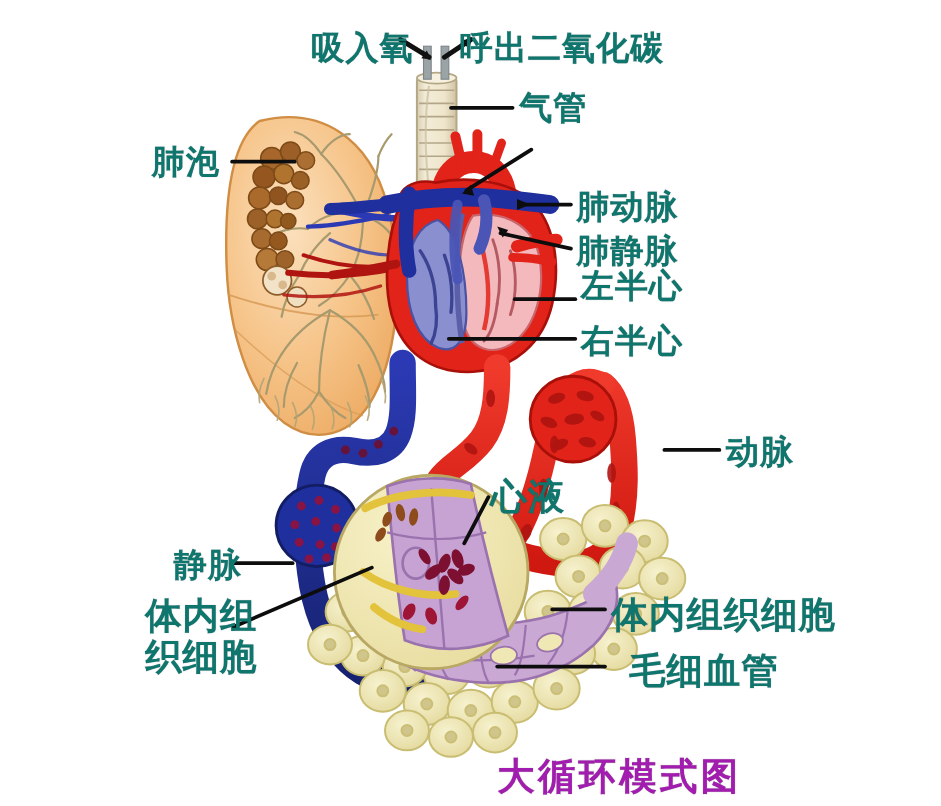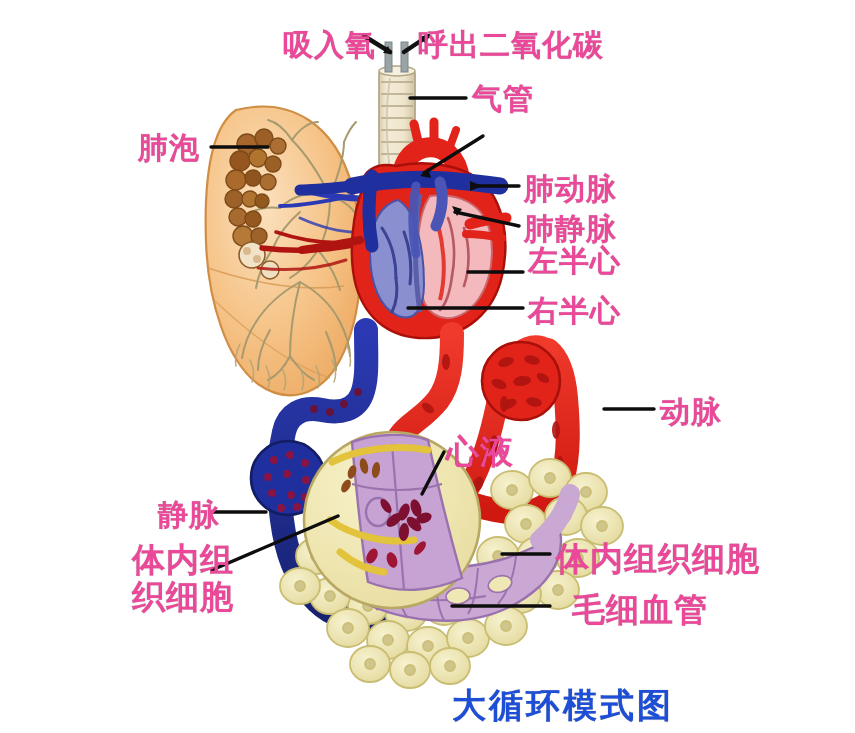--- a/index.html
+++ b/index.html
@@ -5,35 +5,35 @@
   html,body{margin:0;padding:0;background:#ffffff;}
   body{
     width:855px;height:733px;position:relative;overflow:hidden;
     font-family:"DejaVu Sans","Liberation Sans",sans-serif;
     background:#ffffff;
   }
   #stage{position:absolute;left:0;top:0;width:855px;height:733px;}
   #art{position:absolute;left:0;top:0;width:855px;height:733px;}
   .lbl{
     position:absolute;
-    color:#ec4899;
+    color:#0f766e;
     font-weight:700;
     font-family:"DejaVu Sans","Liberation Sans",sans-serif;
     white-space:pre;
     line-height:1.12;
     letter-spacing:1px;
     text-shadow:0 0 1px rgba(0,0,0,0.35);
   }
   .s27{font-size:33px;}
   .s30{font-size:30px;}
   .title{
     position:absolute;
     font-size:34px;
     font-weight:700;
-    color:#1d4ed8;
+    color:#a21caf;
     letter-spacing:3px;
     font-family:"DejaVu Sans","Liberation Sans",sans-serif;
     text-shadow:0 0 1px rgba(0,0,0,0.4);
   }
 </style>
 </head>
 <body>
 
 <div id="stage">
 

